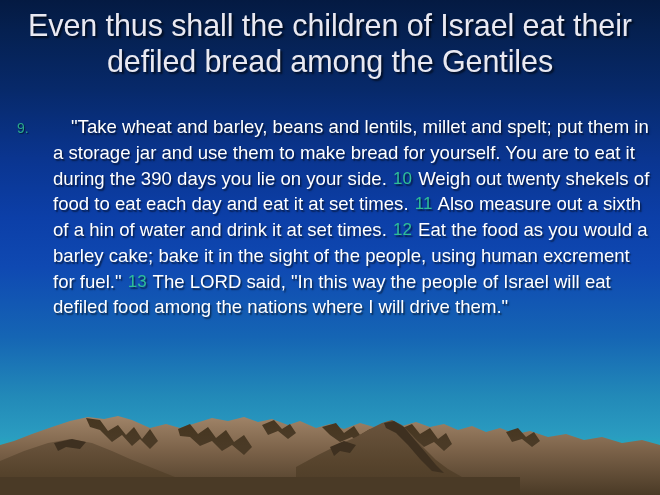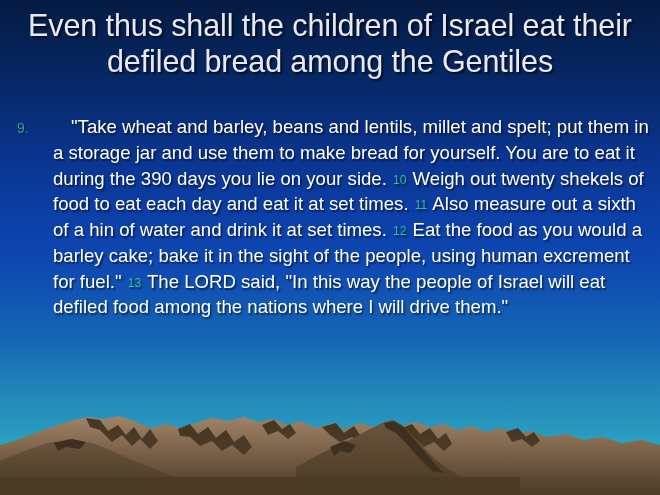--- a/index.html
+++ b/index.html
@@ -80,21 +80,21 @@
     line-height: 1.385;
     text-shadow: 1.5px 1.5px 1.5px rgba(0,0,0,0.55);
     text-align: left;
   }
   #passage .indent {
     display: inline-block;
     width: 18px;
   }
   .vnum {
     color: #2fbf96;
-    font-size: 12px;
+    font-size: 17px;
     vertical-align: 1px;
     padding: 0 1px;
   }
 </style>
 </head>
 <body>
 
 <div id="slide">
 
   <svg id="scenery" viewBox="0 0 660 80" preserveAspectRatio="none">

